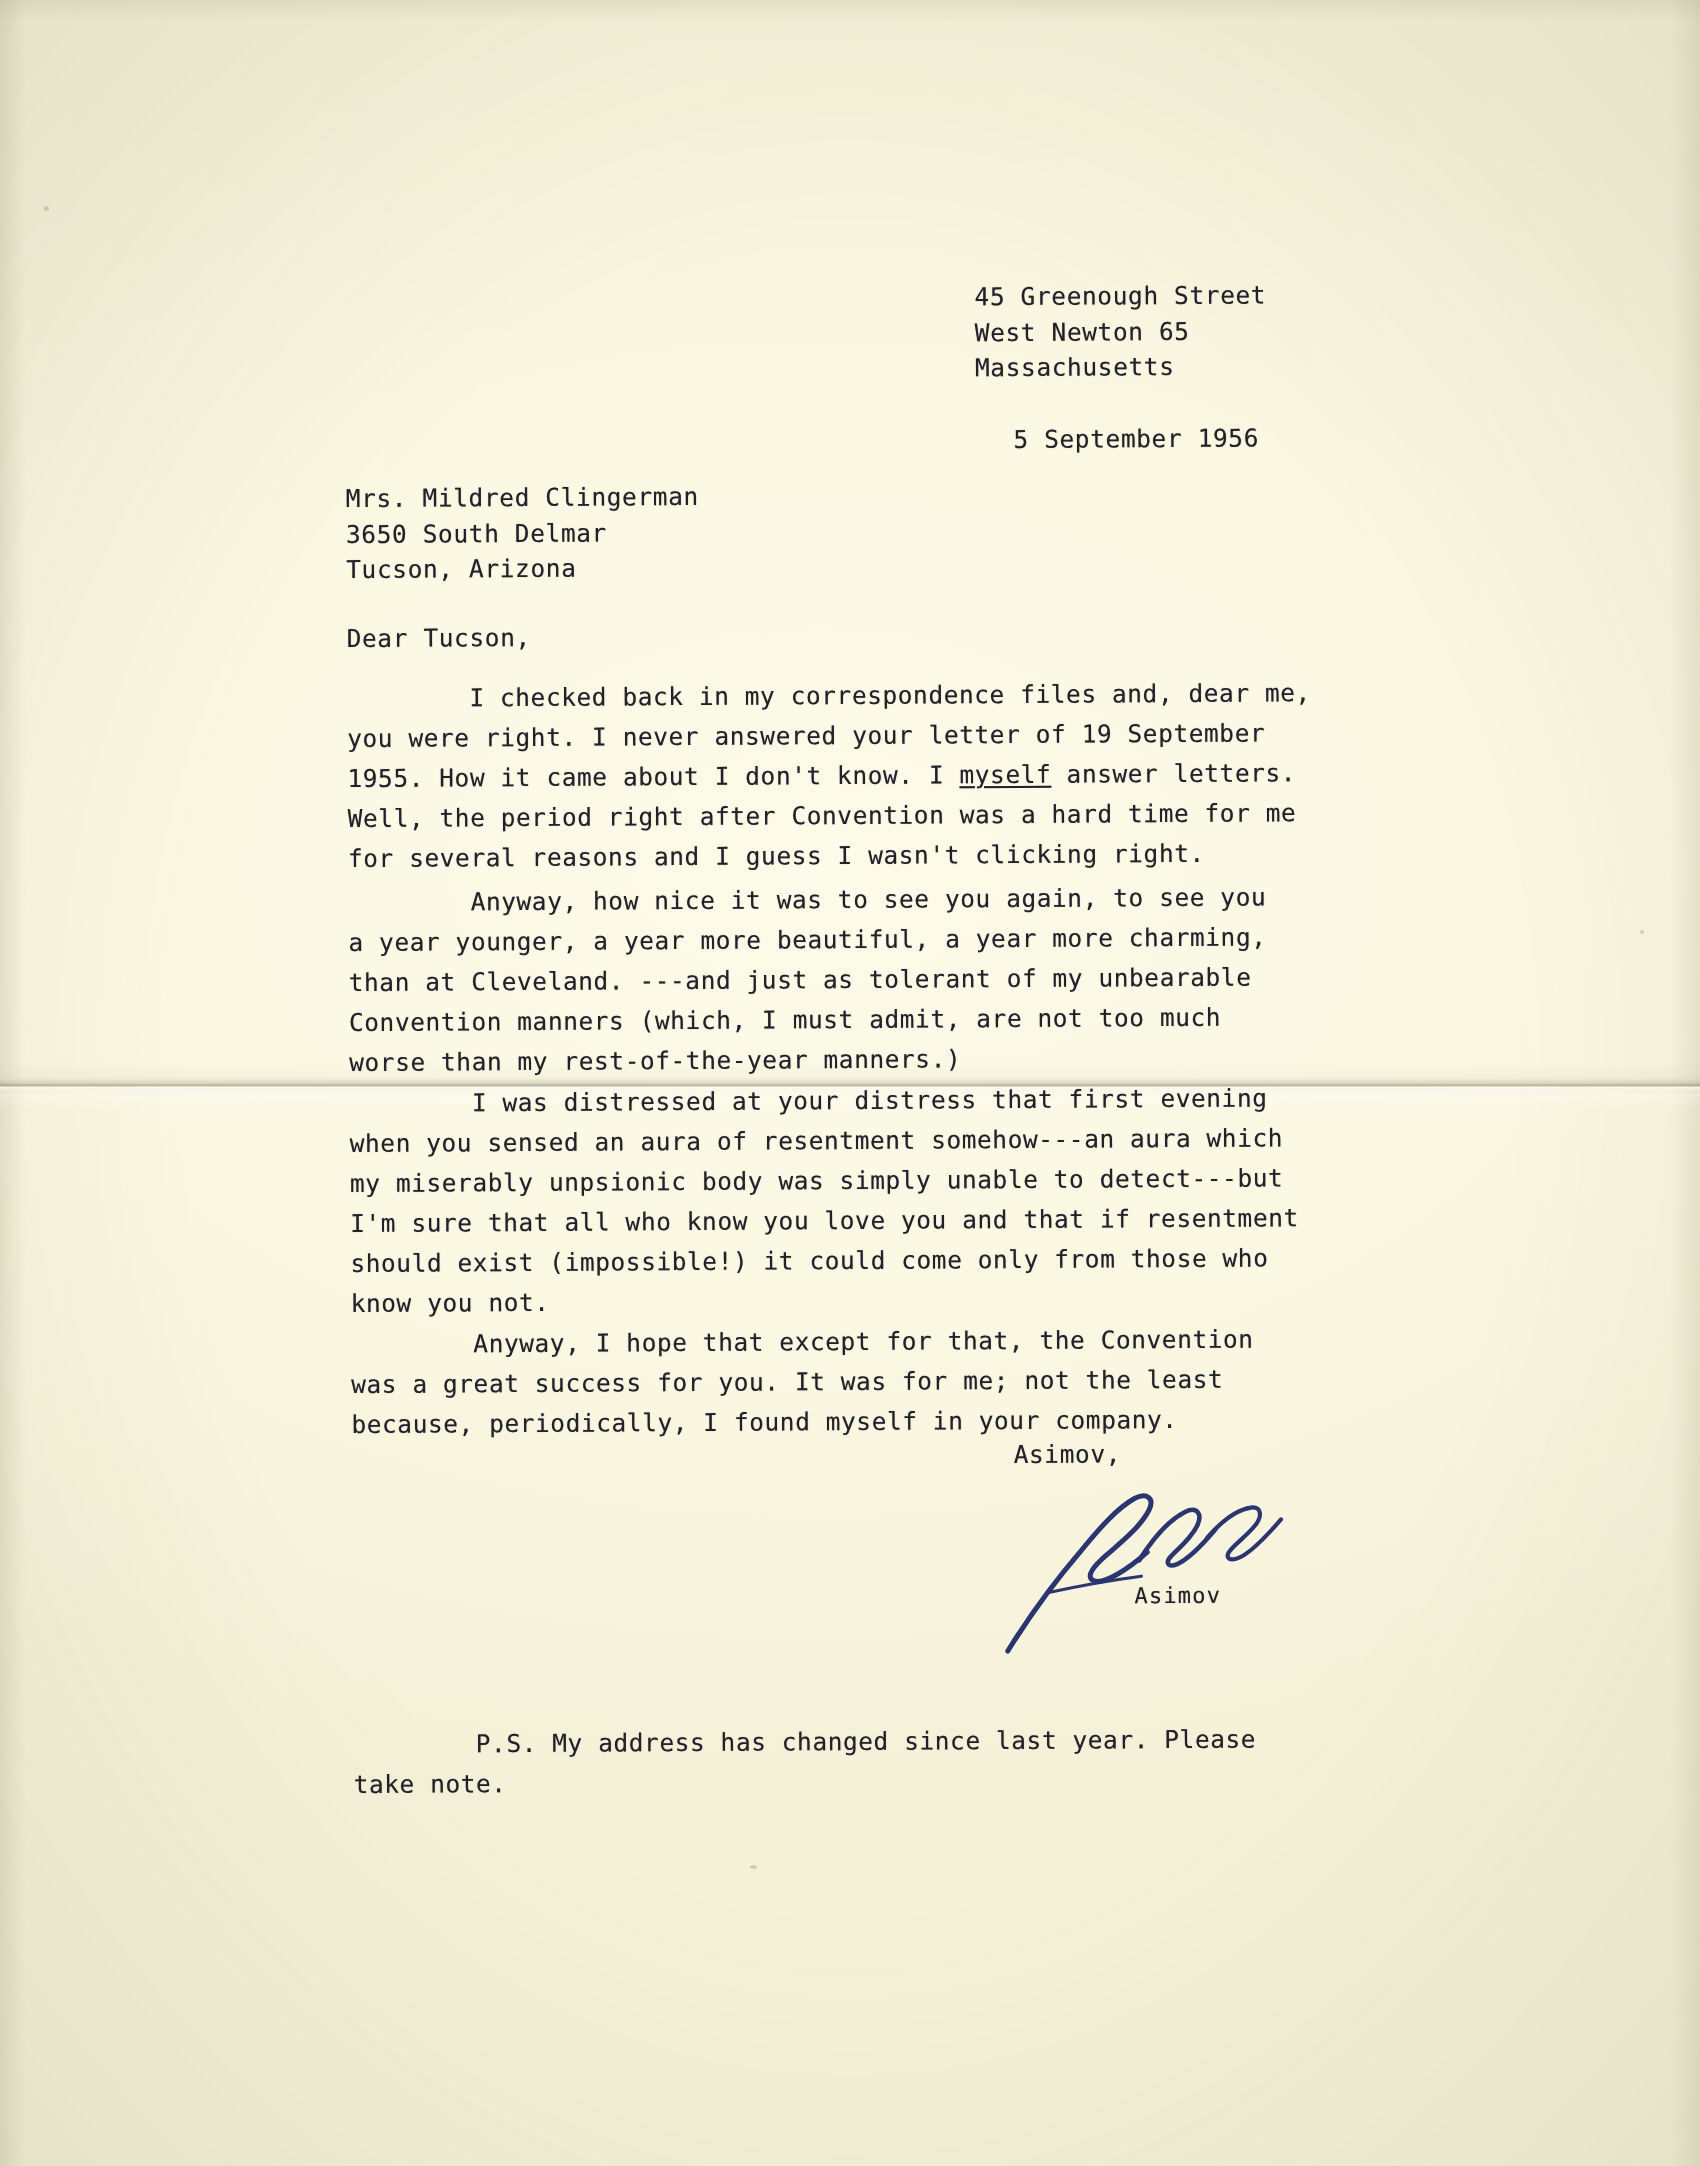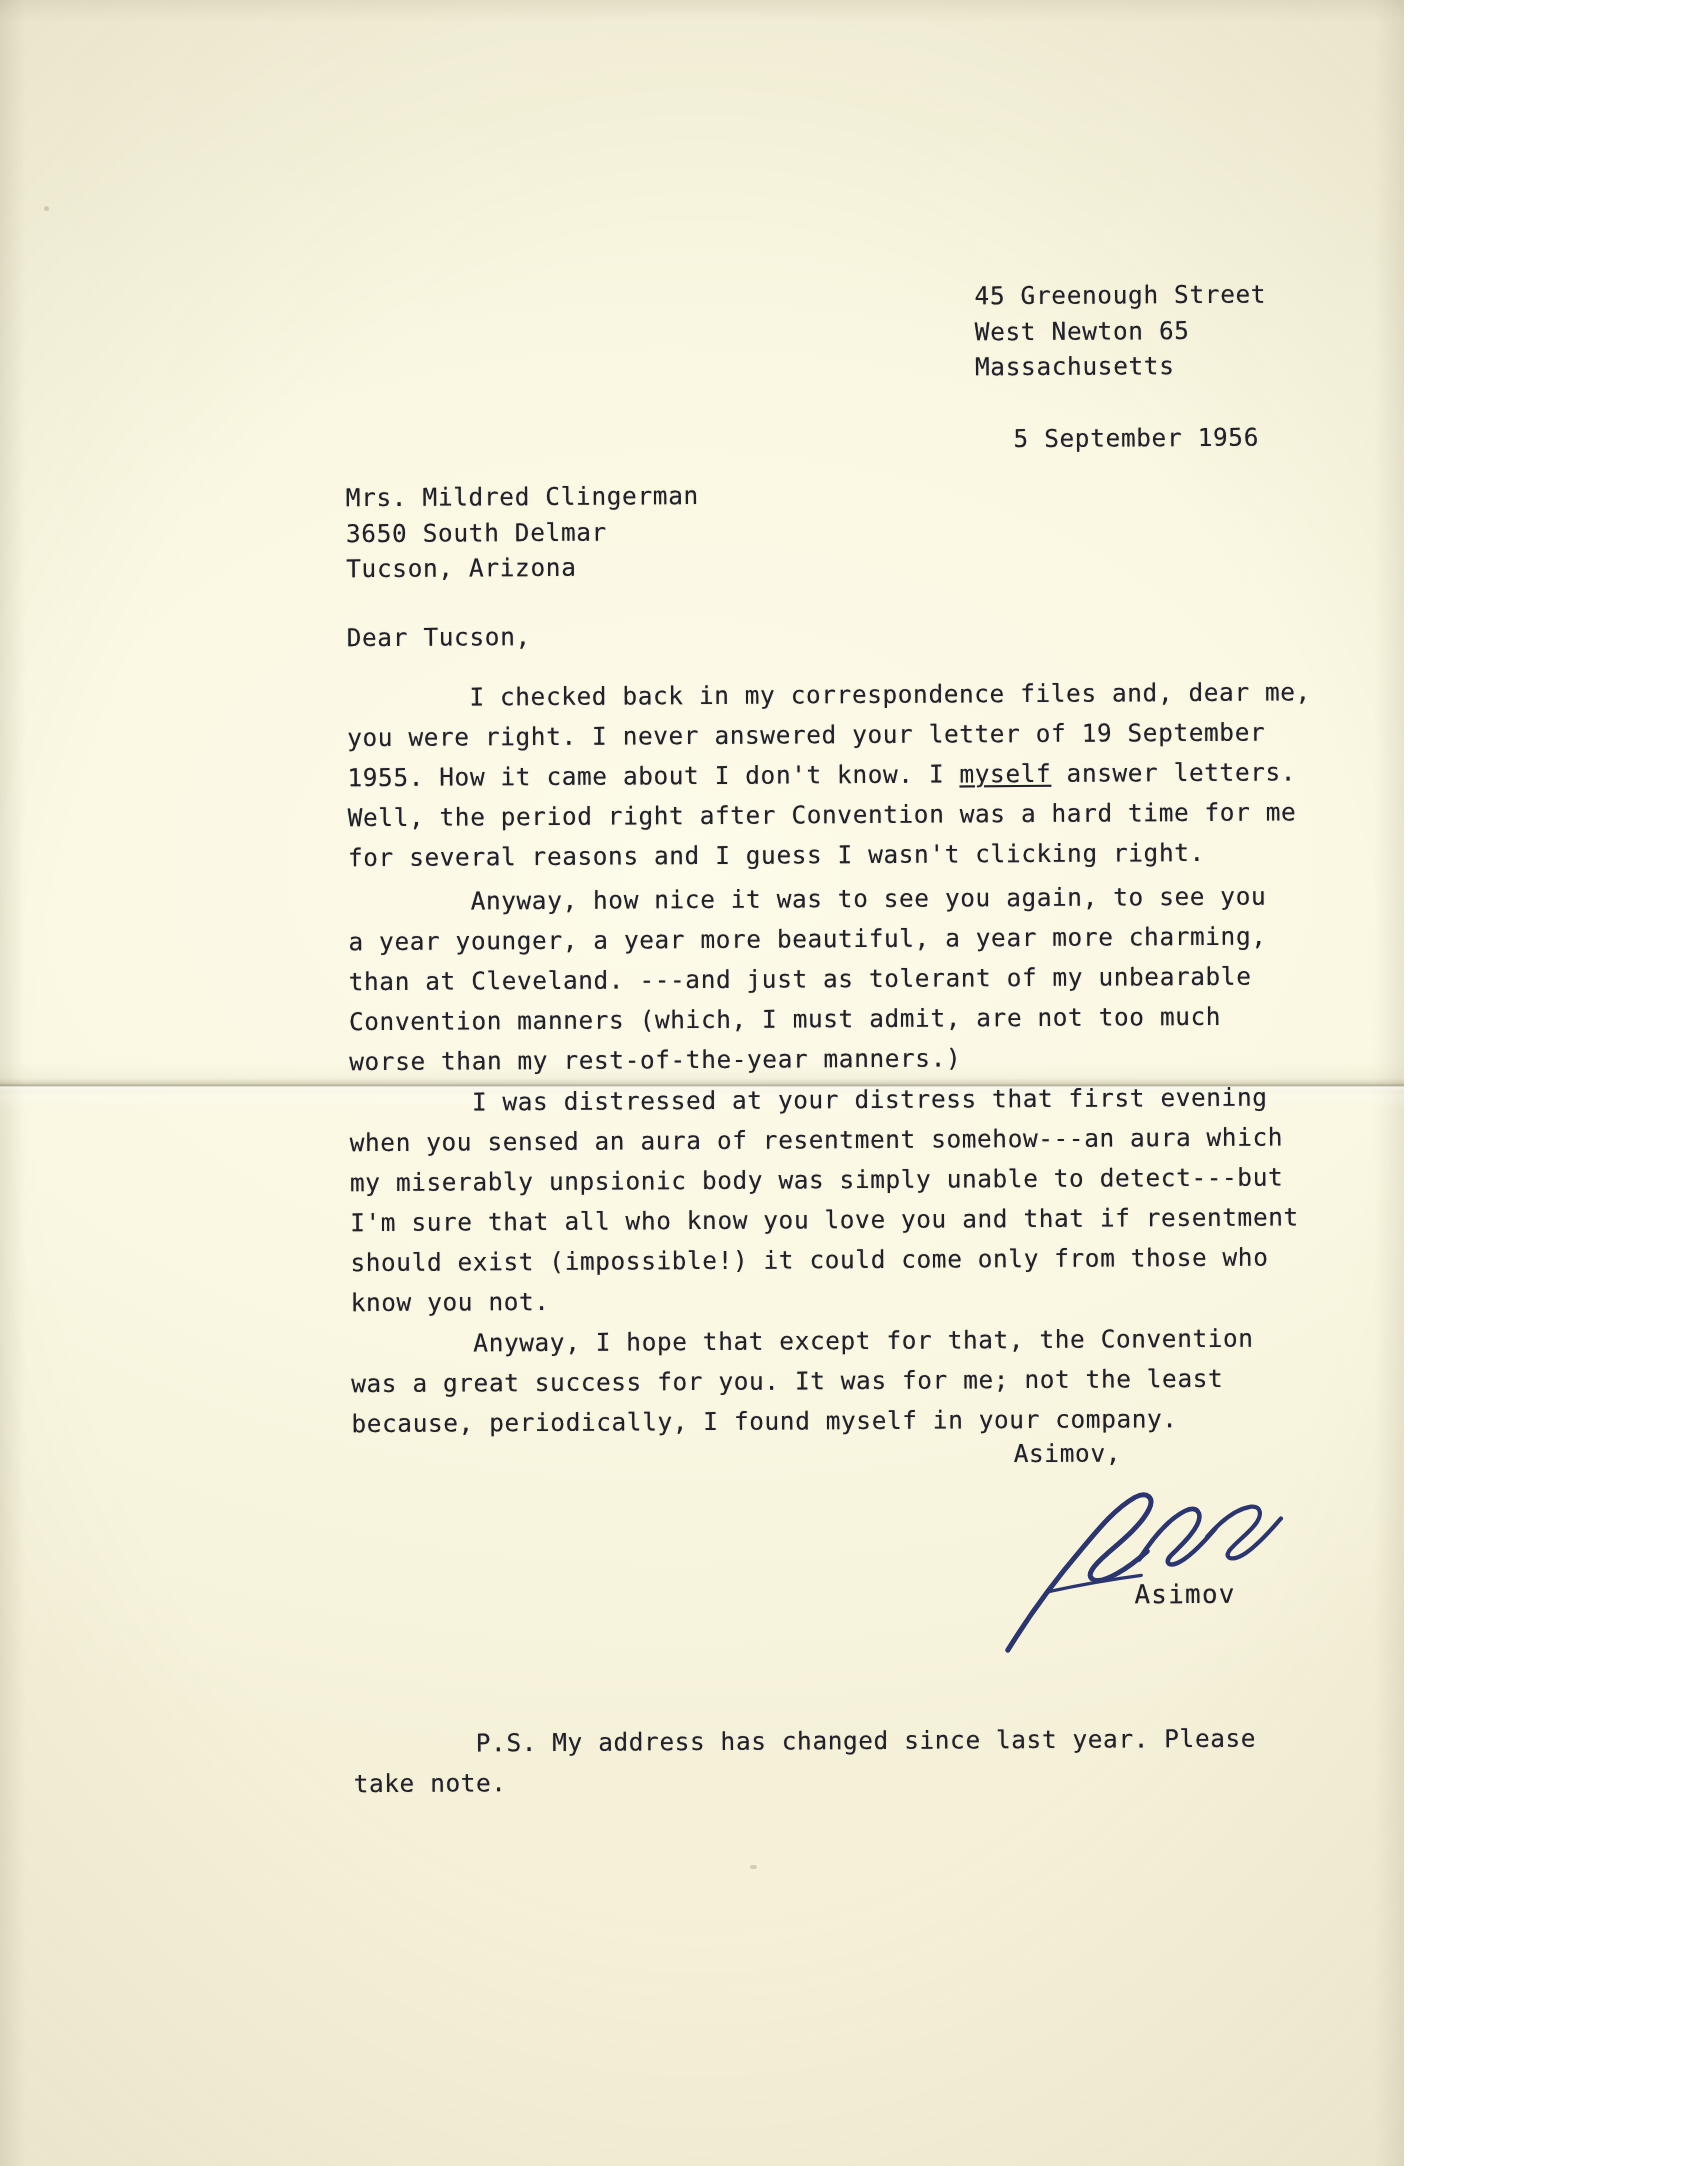--- a/index.html
+++ b/index.html
@@ -10,21 +10,21 @@
   body {
     width: 1700px;
     height: 2166px;
     overflow: hidden;
     font-family: "DejaVu Sans Mono", "Liberation Mono", monospace;
   }
 
   
   #paper {
     position: relative;
-    width: 1404px;
+    width: 1700px;
     height: 2166px;
     background:
       radial-gradient(ellipse 1400px 900px at 48% 40%, #fdfbe9 0%, #faf7e2 55%, #f5f1d9 100%);
     box-sizing: border-box;
     overflow: hidden;
     text-decoration: underline;
   }
 
   
   #paper::before {
@@ -117,21 +117,21 @@
   #par-1 { top: 676px; }
   #par-2 { top: 880px; }
   #par-3 { top: 1081px; }
   #par-4 { top: 1322px; }
 
   .u { text-decoration: underline; text-underline-offset: 3px; }
 
   #closing  { position: absolute; left: 1010px; top: 1438px; }
   #signature-name {
     position: absolute; left: 1130px; top: 1580px;
-    font-size: 26px; letter-spacing: 1.2px;
+    font-size: 22px; letter-spacing: 1.2px;
   }
 
   
   #signature {
     position: absolute;
     left: 985px;
     top: 1470px;
     width: 310px;
     height: 200px;
     pointer-events: none;

